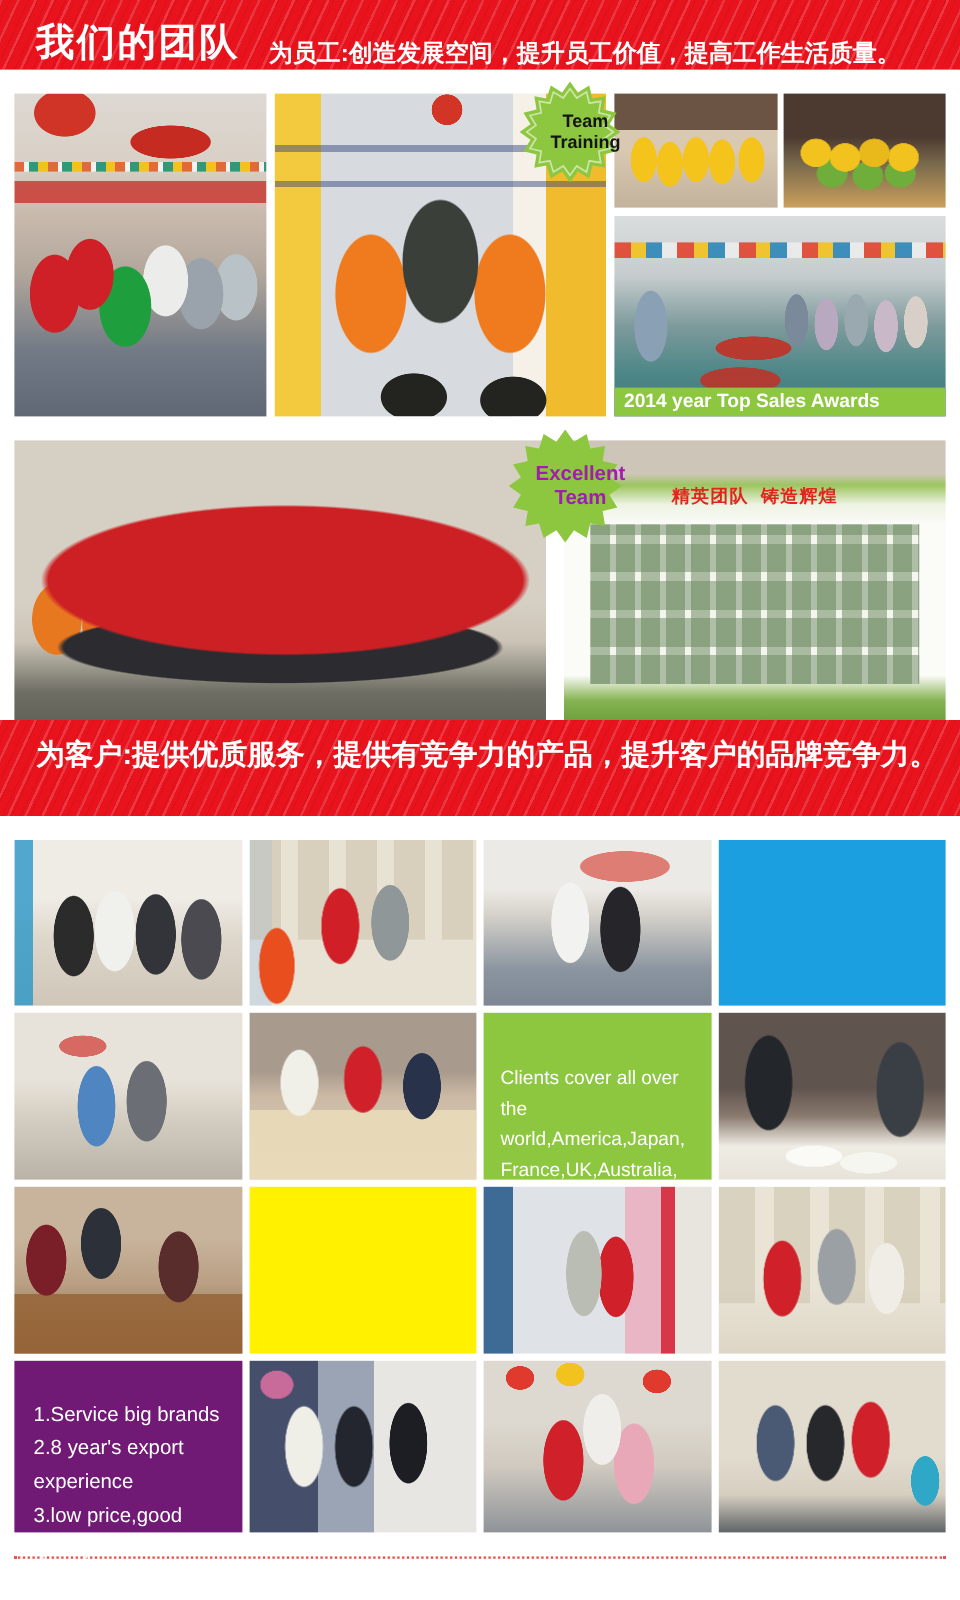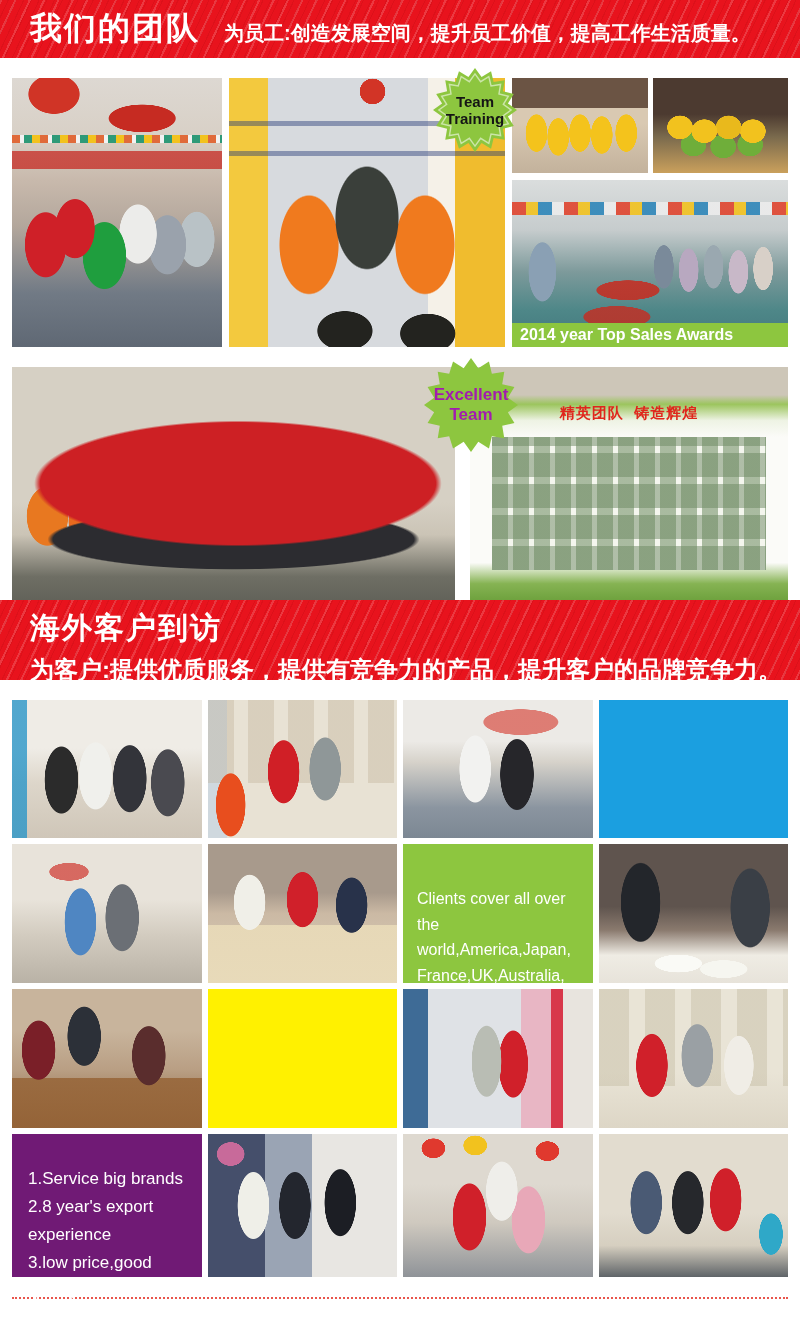--- a/index.html
+++ b/index.html
@@ -8,21 +8,21 @@
          font-family:"Liberation Sans", sans-serif; }
 
   
   .banner{
     background-color:#e8131d;
     background-image:
       repeating-linear-gradient(115deg, rgba(255,255,255,.16) 0 2px, rgba(255,255,255,0) 2px 13px),
       repeating-linear-gradient(115deg, rgba(120,0,0,.10) 0 1px, rgba(120,0,0,0) 1px 7px);
     color:#fff;
   }
-  .banner1{ height:58px; display:flex; align-items:center; padding-left:30px; }
+  .banner1{ height:58px; display:flex; align-items:flex-end; padding-left:30px; }
   .banner1 .b-title{ font-size:32px; font-weight:bold; letter-spacing:2px; }
   .banner1 .b-sub{ font-size:20px; font-weight:bold; margin-left:24px; margin-top:8px; }
   .banner2{ height:80px; padding:8px 0 0 30px; }
   .banner2 .b-title{ font-size:30px; font-weight:bold; letter-spacing:2px; }
   .banner2 .b-sub{ font-size:24px; font-weight:bold; margin-top:5px; }
 
   
   .s1r1{ position:relative; margin:20px 12px 0; height:269px;
          display:grid; grid-template-columns:210px 276px 1fr; gap:7px; }
   .rightcol{ display:flex; flex-direction:column; gap:7px; }
@@ -113,21 +113,21 @@
   .pG{ background:linear-gradient(180deg,#cdc6b8 0%,#cdc6b8 12%,#9cc55e 16%,#eef3e4 23%,#fbfbf8 30%,#fbfbf8 84%,#86b353 93%,#6fa23e 100%); }
   .wall-title{ position:absolute; top:16%; left:6%; right:6%; text-align:center;
     color:#e0261c; font-weight:bold; font-size:15px; letter-spacing:1px; white-space:pre; z-index:1; }
   .wall-grid{ position:absolute; top:30%; left:7%; right:7%; bottom:13%;
     background:
       repeating-linear-gradient(90deg, rgba(108,138,96,.55) 0 16px, rgba(255,255,255,0) 16px 21px),
       repeating-linear-gradient(0deg, rgba(92,122,82,.45) 0 24px, rgba(255,255,255,0) 24px 31px),
       #f4f6ee; }
 
   
-  .badge{ position:absolute; z-index:5; display:flex; align-items:center; justify-content:center; }
+  .badge{ position:absolute; z-index:5; display:flex; align-items:center; justify-content:flex-end; }
   .badge svg{ position:absolute; inset:0; width:100%; height:100%; }
   .btxt{ position:relative; text-align:center; white-space:pre-line; font-weight:bold; line-height:1.15; }
   .badge-tt{ left:421px; top:-10px; width:84px; height:84px; }
   .badge-tt .btxt{ color:#151515; font-size:15px; }
   .badge-et{ left:409px; top:-9px; width:100px; height:94px; }
   .badge-et .btxt{ color:#a21caf; font-size:17px; }
 
   
   .block-blue{ background:#1b9fe0; }
   .block-yellow{ background:#fff100; }
@@ -264,21 +264,20 @@
     <div class="badge badge-et">
       <svg viewBox="0 0 100 100">
         <polygon fill="#8dc63f" points="100,50 89.2,57.8 96.2,69.1 83.2,72.2 85.4,85.4 72.2,83.2 69.1,96.2 57.8,89.2 50,100 42.2,89.2 30.9,96.2 26.8,83.2 14.6,85.4 16.8,72.2 3.8,69.1 10.8,57.8 0,50 10.8,42.2 3.8,30.9 16.8,27.8 14.6,14.6 26.8,16.8 30.9,3.8 42.2,10.8 50,0 57.8,10.8 69.1,3.8 72.2,16.8 85.4,14.6 83.2,27.8 96.2,30.9 89.2,42.2"></polygon>
       </svg>
       <div class="btxt">Excellent
 Team</div>
     </div>
   </section>
 
   <header class="banner banner2">
-    <div class="b-title">海外客户到访</div>
     <div class="b-sub">为客户:提供优质服务，提供有竞争力的产品，提升客户的品牌竞争力。</div>
   </header>
 
   <section class="s2">
     <div class="photo v1"></div>
     <div class="photo v2"></div>
     <div class="photo v3"></div>
     <div class="block-blue"></div>
 
     <div class="photo v4"></div>

